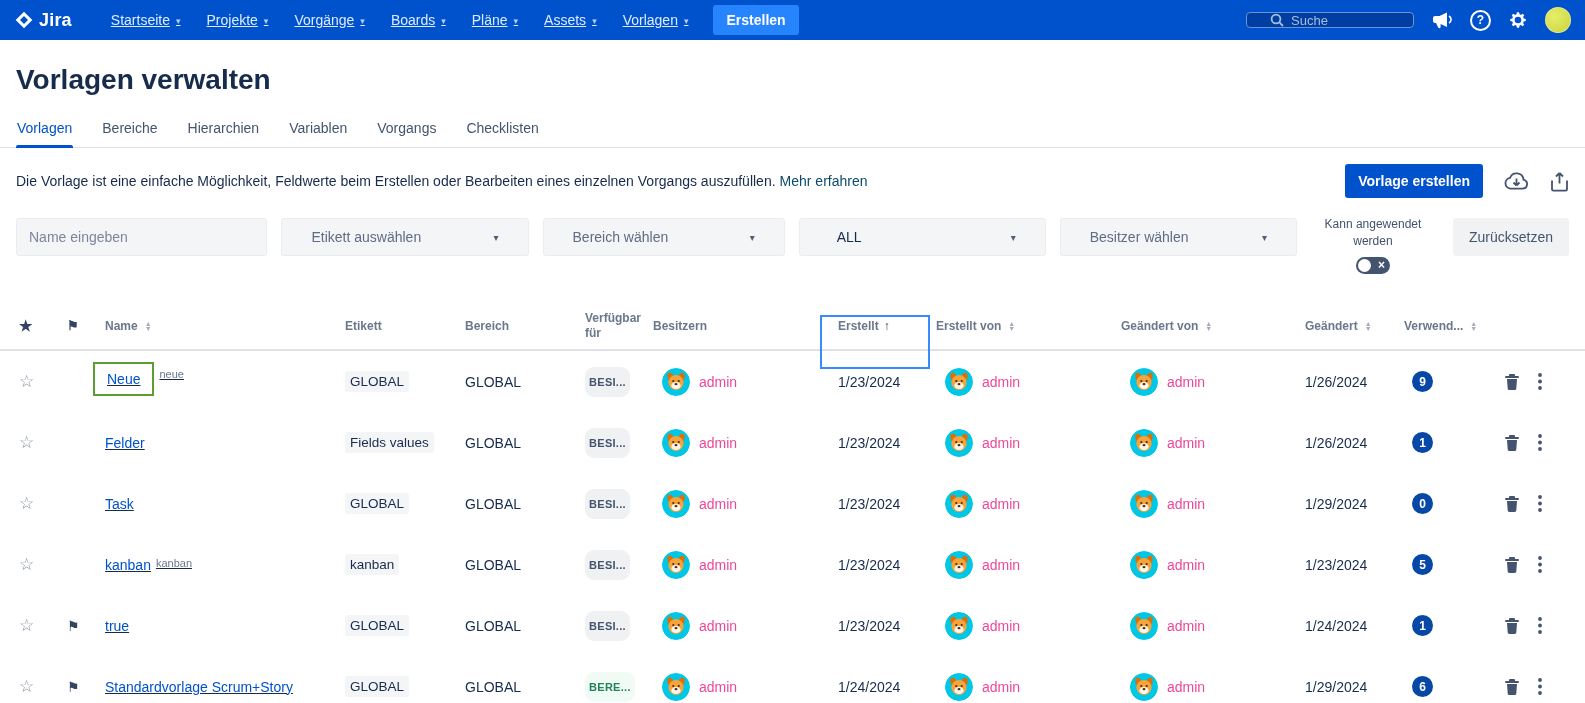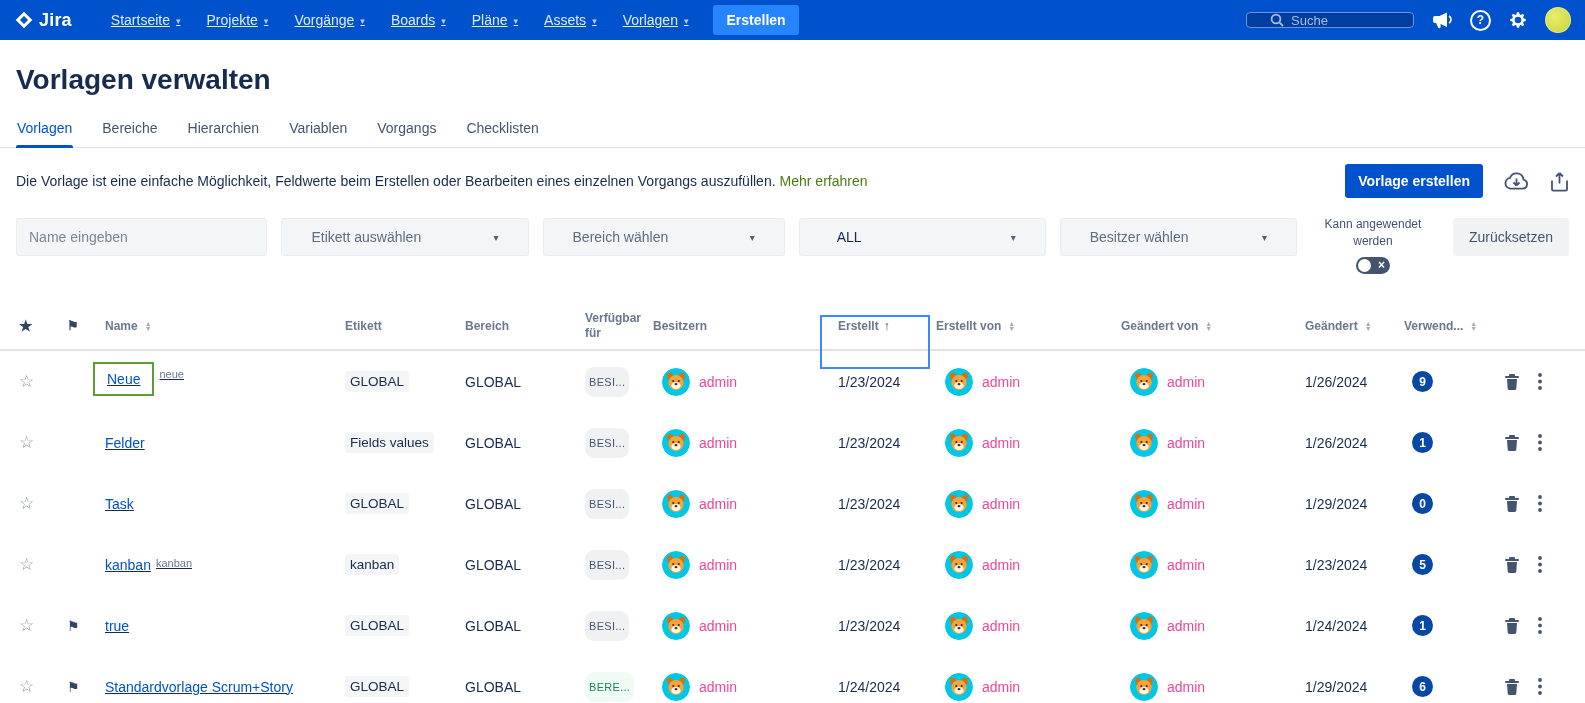--- a/index.html
+++ b/index.html
@@ -30,21 +30,21 @@
   
   main{padding:0 16px;}
   h1{font-size:28px;font-weight:600;color:#172B4D;padding:24px 0 18px;}
   .tabs-wrap{display:flex;gap:28px;border-bottom:1px solid #DFE1E6;margin:0 -16px;padding:0 16px;}
   .tab{font-size:14px;font-weight:500;color:#44546F;padding:6px 1px 11px;position:relative;cursor:pointer;}
   .tab.active{color:#0052CC;}
   .tab.active::after{content:"";position:absolute;left:0;right:0;bottom:-1px;height:3px;background:#0052CC;border-radius:2px 2px 0 0;}
 
   .desc-row{display:flex;align-items:center;margin-top:16px;}
   .desc-text{font-size:14px;color:#172B4D;}
-  .learn-more{color:#4d7c0f;margin-left:4px;}
+  .learn-more{color:#0c4a6e;margin-left:4px;}
   .desc-actions{margin-left:auto;display:flex;align-items:center;gap:20px;}
   .btn-primary{background:#0052CC;color:#fff;border:none;border-radius:3px;font-size:14px;font-weight:600;height:34px;padding:0 13px;}
   .tool-icon{display:inline-flex;cursor:pointer;}
 
   
   .filters{display:flex;align-items:flex-start;gap:14px;margin-top:20px;}
   .text-input{width:255px;height:38px;background:#F4F5F7;border:1px solid #EBECF0;border-radius:3px;
     padding:0 12px;font-size:14px;color:#172B4D;outline:none;}
   .text-input::placeholder{color:#7A869A;}
   .select{height:38px;background:#F4F5F7;border:1px solid #EBECF0;border-radius:3px;display:flex;align-items:center;
@@ -79,21 +79,21 @@
   .trow{height:61px;}
   .cell{display:flex;align-items:center;}
   .rowstar{font-size:17px;color:#8993A4;cursor:pointer;}
   .rowflag{font-size:14px;color:#344563;}
   .name-wrap{display:flex;flex-direction:row;justify-content:center;gap:5px;align-items:flex-start;text-decoration:underline;}
   .name-link{font-size:14px;font-weight:500;color:#0052CC;}
   .green-box{display:inline-block;border:2px solid #5C9E31;padding:6px 12px;margin:-6px 0 0 -12px;}
   .subtitle{font-size:11px;color:#6B778C;}
   .chip{display:inline-block;background:#F4F5F7;border-radius:3px;padding:3px 5px;font-size:13.5px;color:#172B4D;}
   .plain{font-size:14px;color:#172B4D;}
-  .loz{display:inline-block;font-size:11px;font-weight:400;letter-spacing:.3px;background:#F0F1F3;color:#44546F;border-radius:9px;padding:9px 4px;}
+  .loz{display:inline-block;font-size:11px;font-weight:700;letter-spacing:.3px;background:#F0F1F3;color:#44546F;border-radius:9px;padding:9px 4px;}
   .loz.green{background:#F1FBF5;color:#1F845A;}
   .user-cell{gap:9px;padding-left:9px;}
   .avatar{width:28px;height:28px;border-radius:50%;display:inline-flex;flex:none;overflow:hidden;}
   .user-link{font-size:14px;font-weight:500;color:#ec4899;}
   .count{width:21px;height:21px;border-radius:50%;background:#0747A6;color:#fff;font-size:12px;font-weight:700;
     display:inline-flex;align-items:center;justify-content:center;margin-left:8px;}
   .actions-cell{gap:19px;padding-left:15px;}
   .act{background:none;border:none;padding:0;display:inline-flex;cursor:pointer;}
 </style>
 </head>

